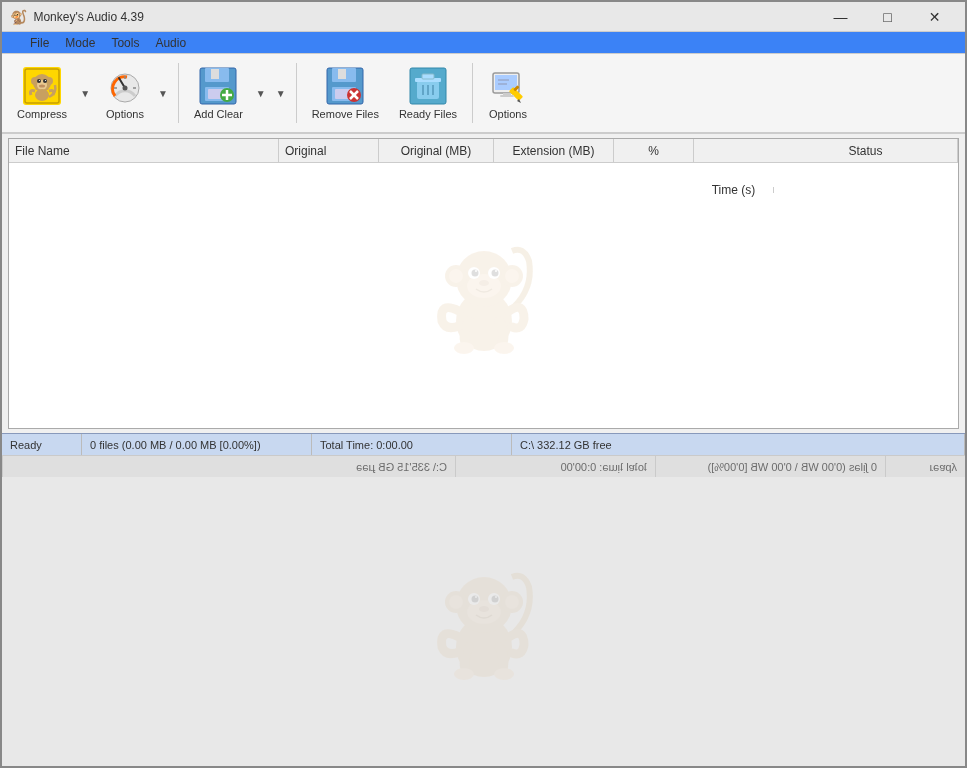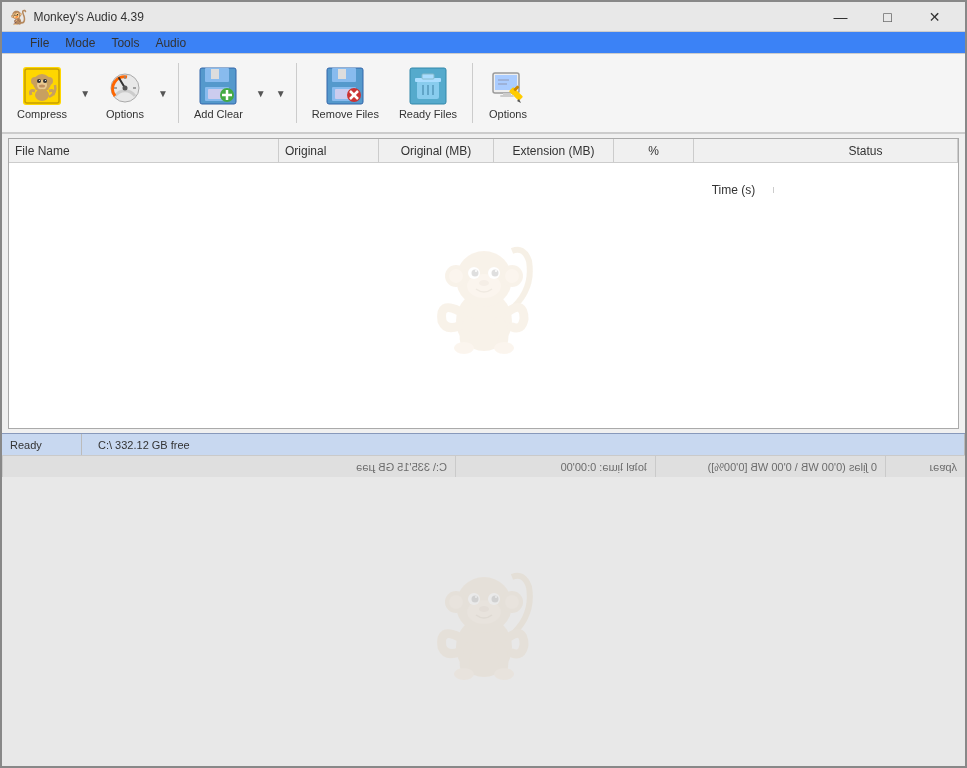--- a/index.html
+++ b/index.html
@@ -462,22 +462,24 @@
 
           <path d="M35 80 Q15 70 18 90 Q22 100 35 95" stroke="#d4aa70" stroke-width="9" fill="none" stroke-linecap="round"></path>
           <path d="M85 80 Q100 70 100 88 Q98 100 88 96" stroke="#d4aa70" stroke-width="9" fill="none" stroke-linecap="round"></path>
 
           <ellipse cx="40" cy="117" rx="10" ry="6" fill="#e8c090"></ellipse>
           <ellipse cx="80" cy="117" rx="10" ry="6" fill="#e8c090"></ellipse>
         </svg>
       </div>
     </div>
 
-    <div id="status-bar" style="background: #c8d8f0; border-top: 1px solid #8899bb; gap: 8px;">
+    <div id="status-bar" style="background: #c8d8f0; border-top: 1px solid #8899bb;">
       <div class="status-cell ready">Ready</div>
+      <div class="status-cell files">0 files (0.00 MB / 0.00 MB [0.00%])</div>
+      <div class="status-cell time">Total Time: 0:00.00</div>
       <div class="status-cell drive">C:\ 332.12 GB free</div>
     </div>
 
     <div id="status-bar-2" style="background: #d8d8d8; border-top: 1px solid #bbb; transform: scaleX(-1); font-size: 10px; color: #666;">
       <div class="status-cell ready">ʎpɐǝɹ</div>
       <div class="status-cell files">0 ʃᴉlǝs (0'00 WB \ 0'00 WB [0'00%])</div>
       <div class="status-cell time">ʇoʇɐl ʇᴉɯǝ: 0:00'00</div>
       <div class="status-cell drive">C:\ 335'15 GB ɟɹǝǝ</div>
     </div>
 

